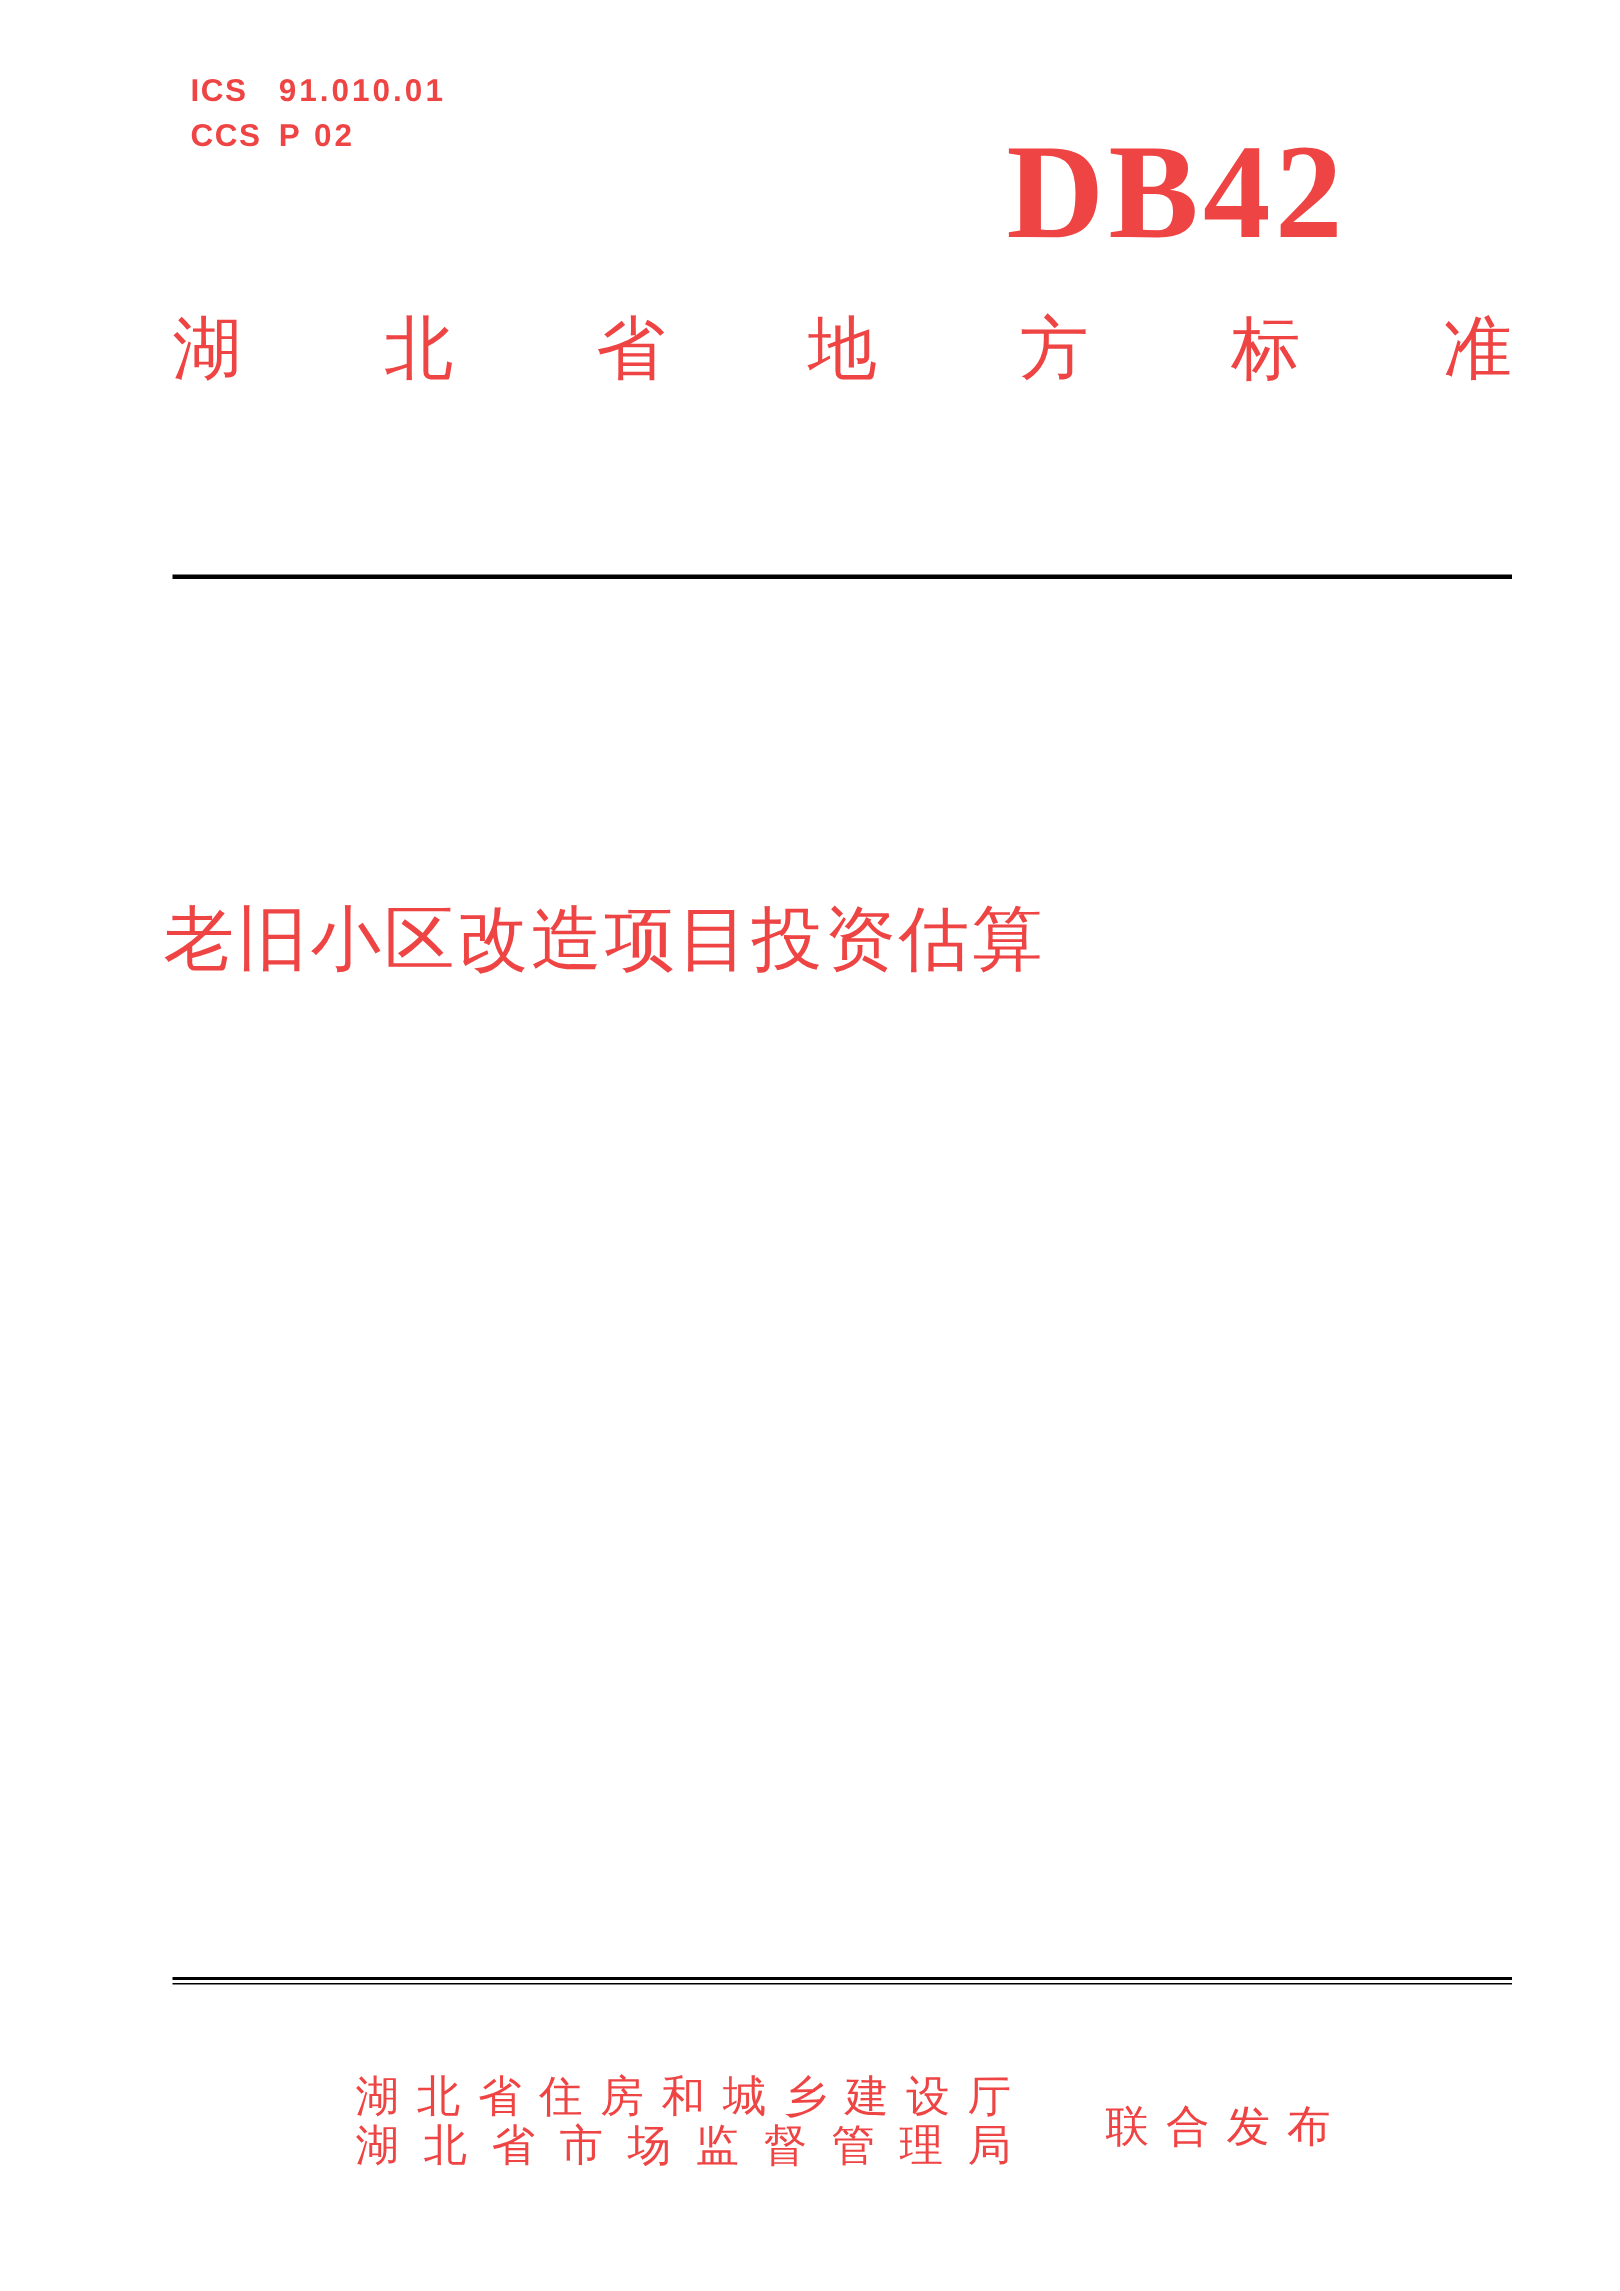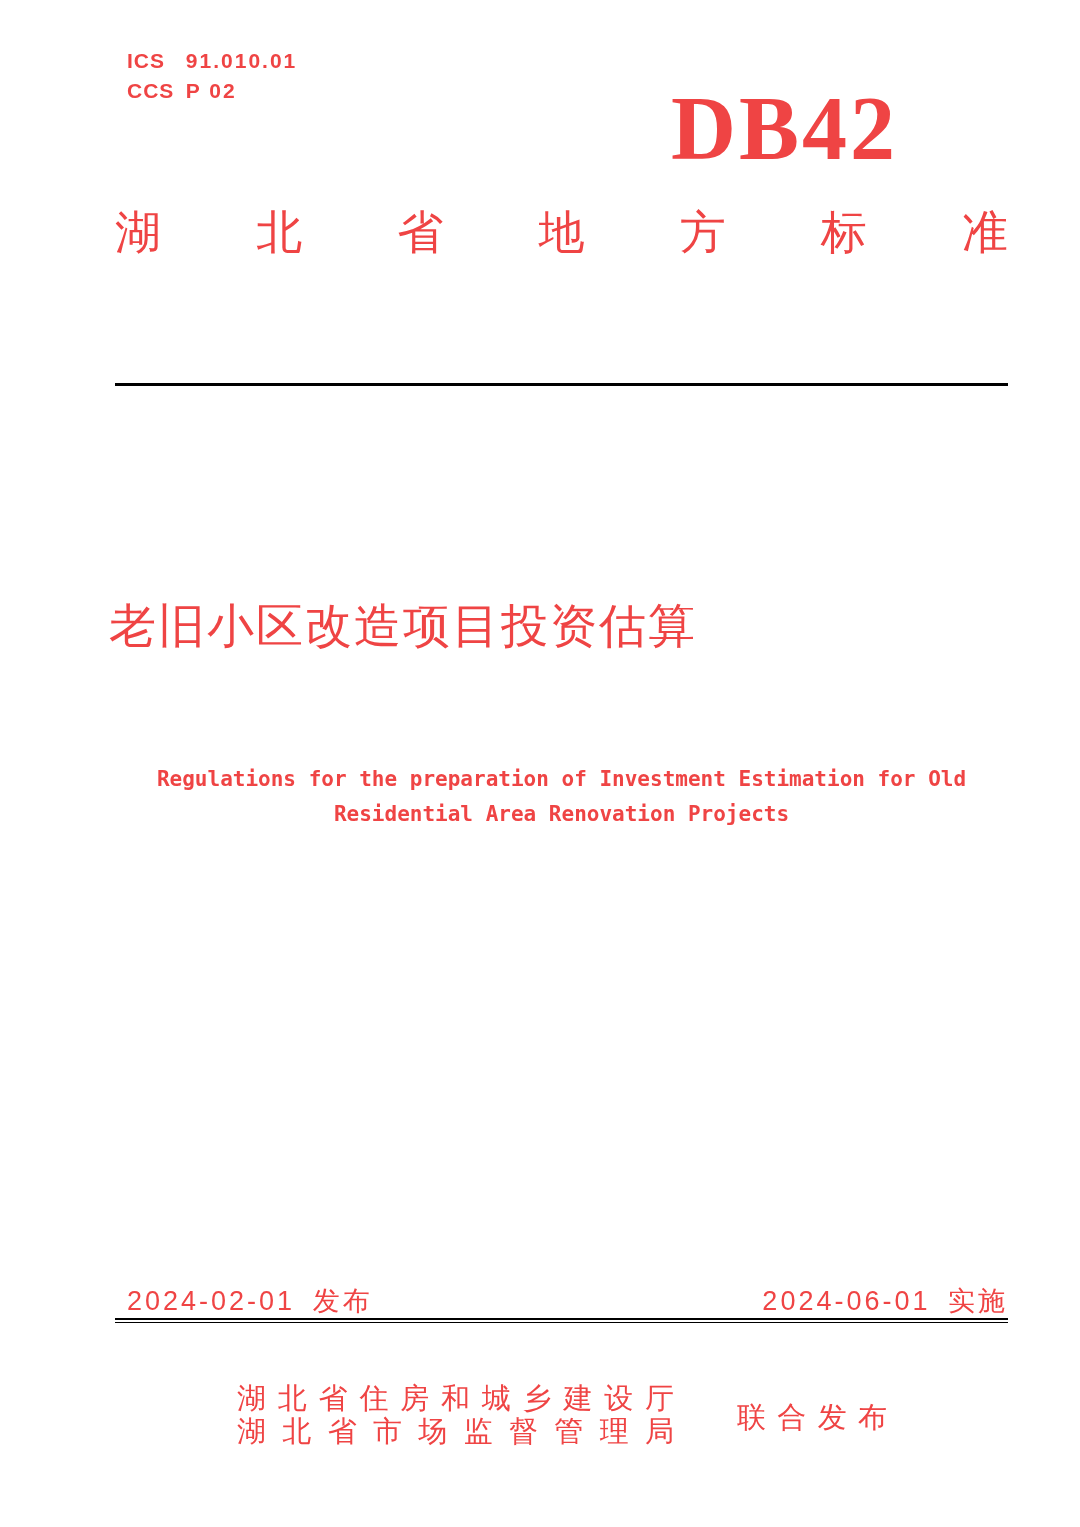--- a/index.html
+++ b/index.html
@@ -183,35 +183,21 @@
       <span>准</span>
     </div>
 
 
   <div class="rule-top"></div>
 
   <div class="title-block">
     <div>老旧小区改造项目投资估算</div>
   </div>
 
-  <div class="subtitle-block">
-    <div>Regulations for the preparation of Investment Estimation for Old</div>
-    <div>Residential Area Renovation Projects</div>
-  </div>
-
-  <div class="dates-row">
-    <div>
-      <span class="date-value">2024-02-01</span>
-      <span class="date-label">发布</span>
-    </div>
-    <div>
-      <span class="date-value">2024-06-01</span>
-      <span class="date-label">实施</span>
-    </div>
-  </div>
+
 
   <div class="rule-bottom"></div>
 
   <div class="publishers">
     <div class="publisher-line char-justify">
         <span>湖</span>
         <span>北</span>
         <span>省</span>
         <span>住</span>
         <span>房</span>

